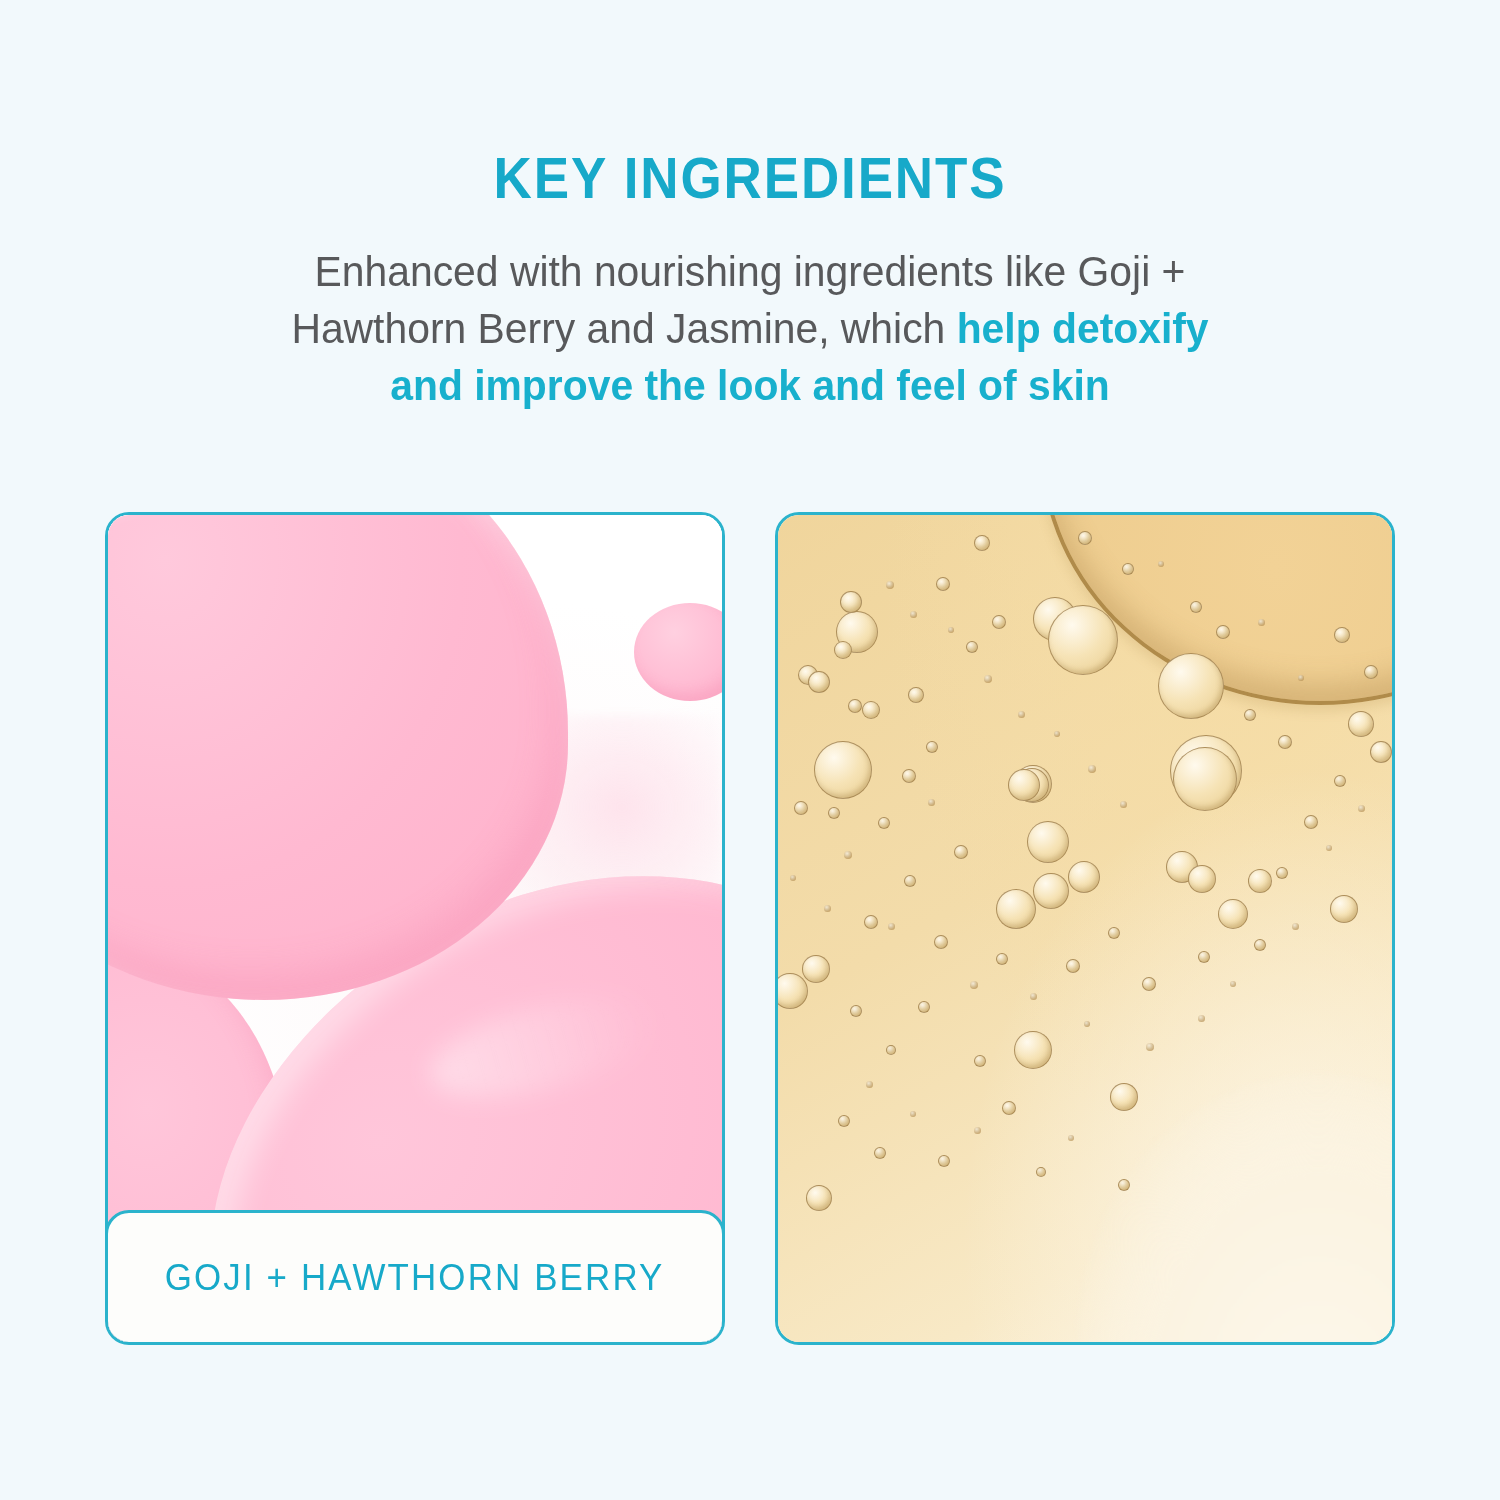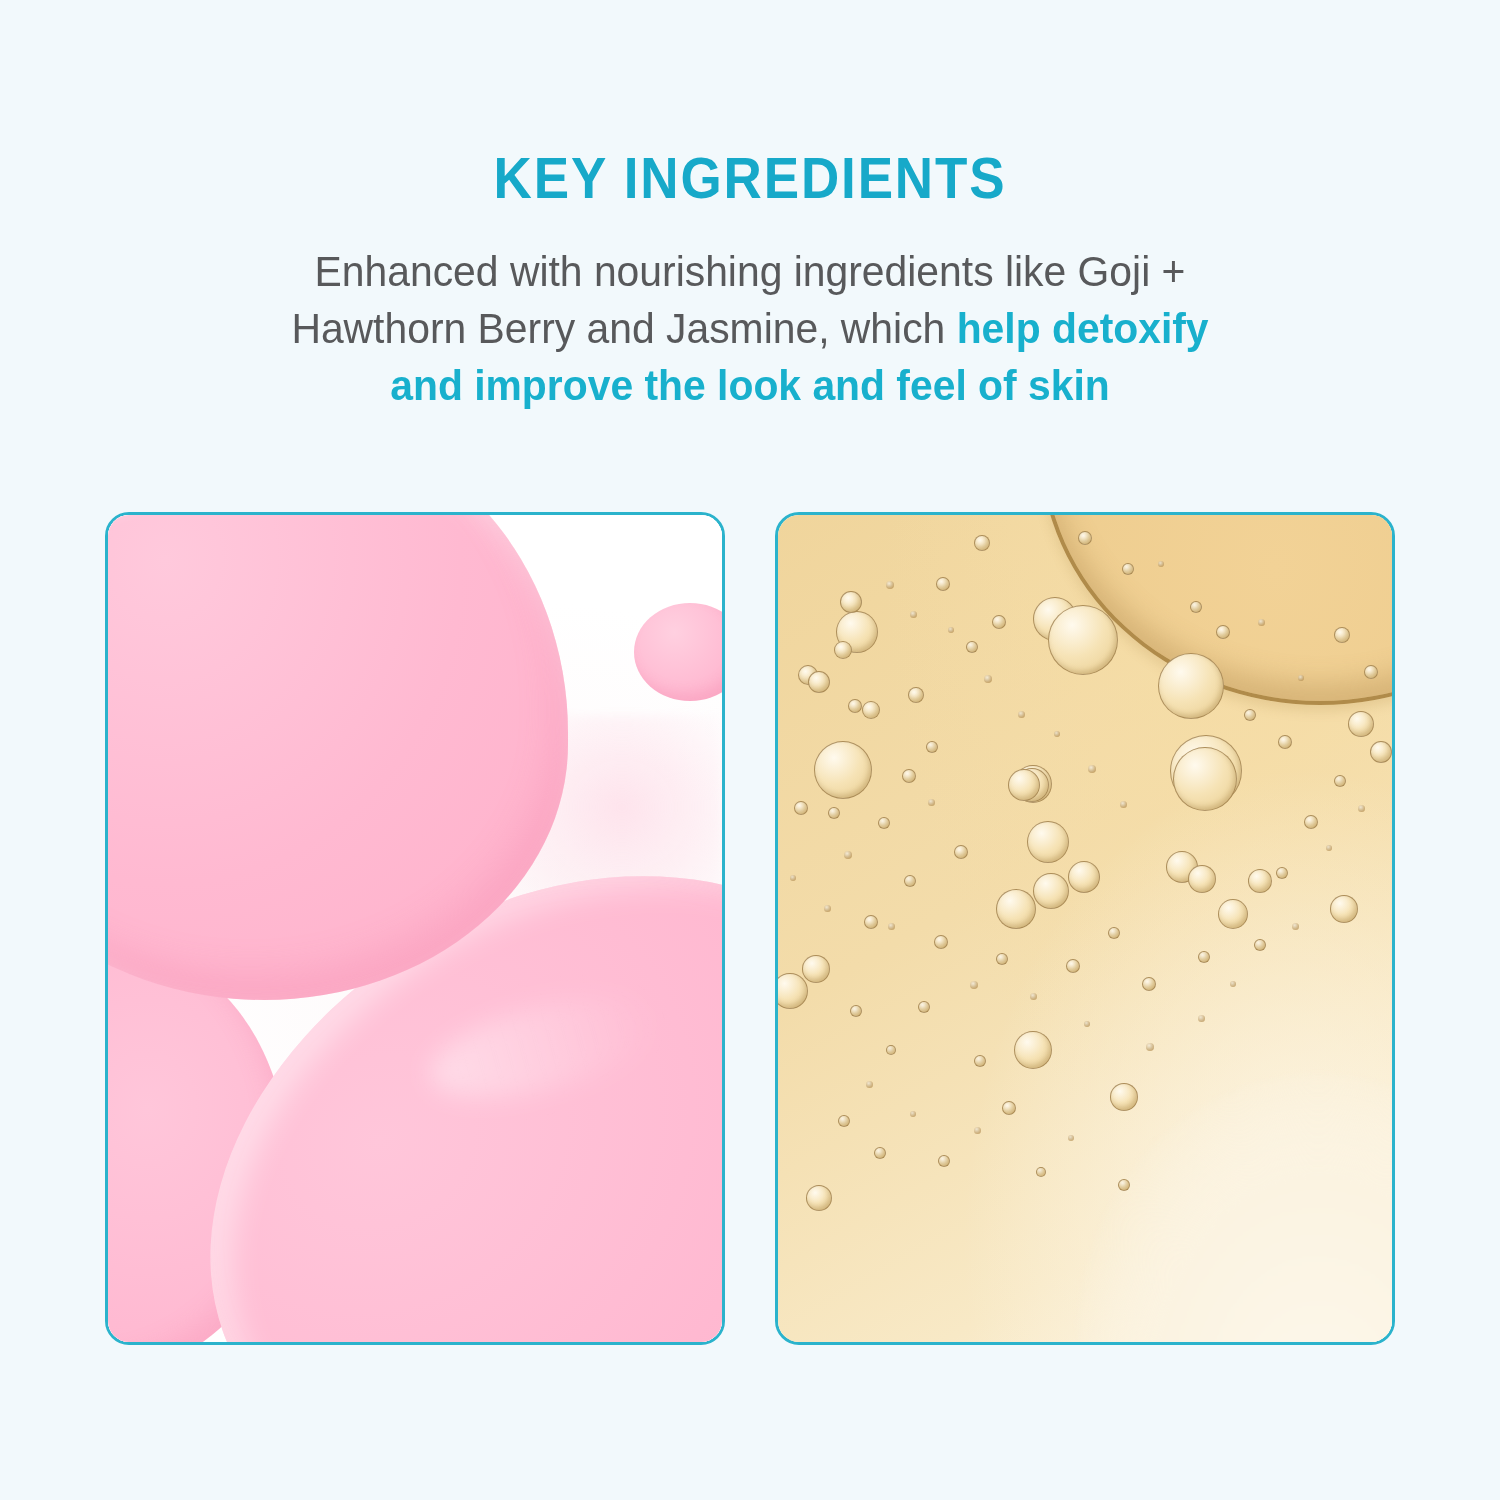--- a/index.html
+++ b/index.html
@@ -237,20 +237,23 @@
       <div class="blob blob-e"></div>
       <div class="blob blob-d"></div>
       <div class="pink-mist"></div>
       <div class="blob blob-c">
         <div class="blob-c-hl"></div>
       </div>
       <div class="blob blob-a">
         <div class="blob-a-hl"></div>
       </div>
       <div class="blob blob-b"></div>
+    </div>
+    <div class="card-label">
+      <span class="card-label-text">GOJI + HAWTHORN BERRY</span>
     </div>
   </div>
 
   <div class="card">
     <div class="card-media">
       <div class="gold-bg"></div>
       <div class="gold-pale"></div>
       <div class="gold-drop"></div>
 
       <div class="bub" style="left:58px;top:96px;width:42px;height:42px;"></div>

